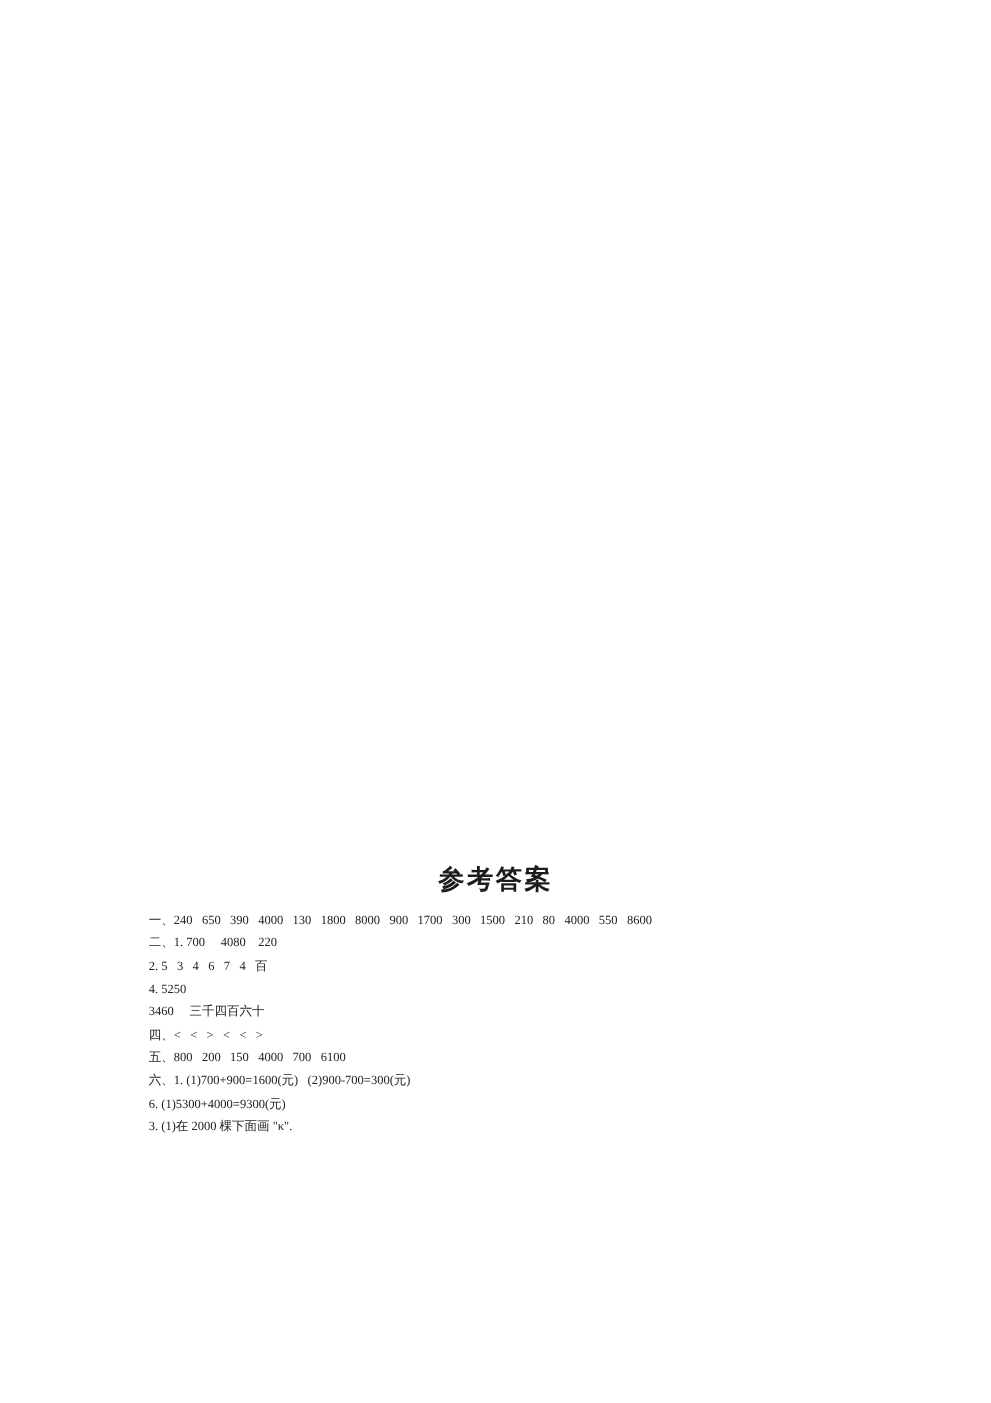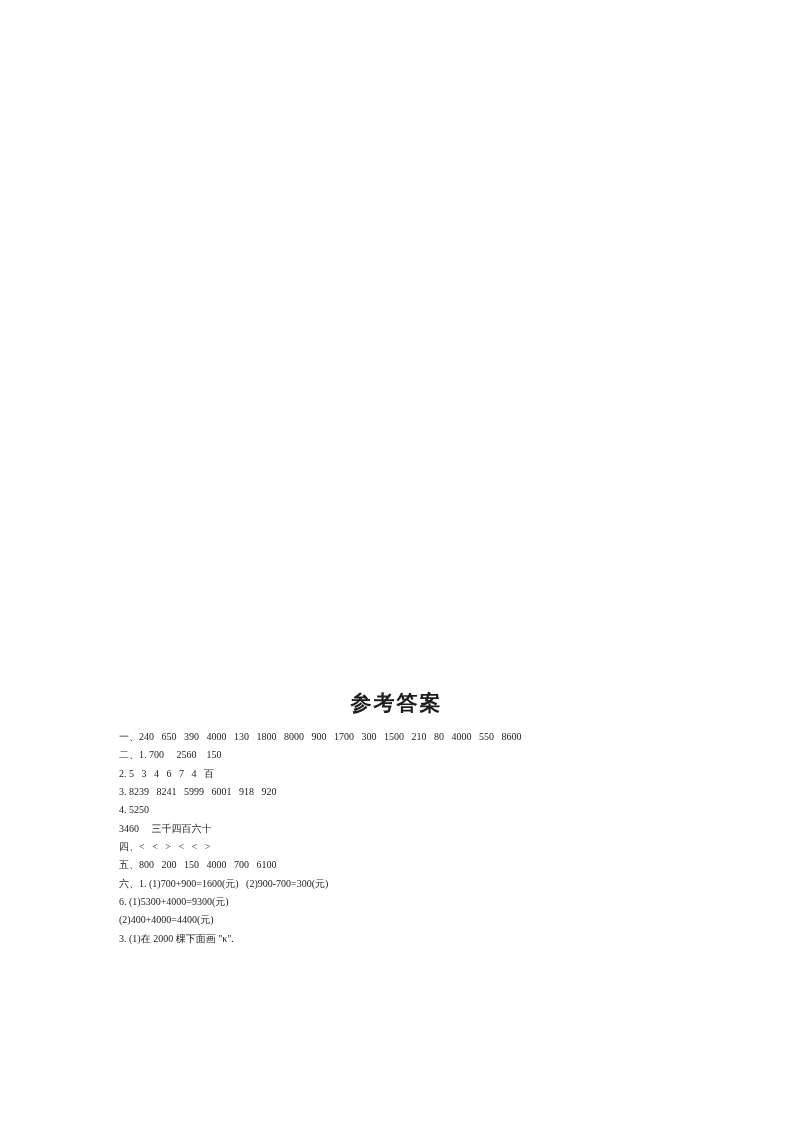--- a/index.html
+++ b/index.html
@@ -44,25 +44,23 @@
   }
 </style>
 </head>
 <body>
 
 <div class="page">
   <h1 class="title">参考答案</h1>
 
   <div class="content">
     <div class="line">一、240   650   390   4000   130   1800   8000   900   1700   300   1500   210   80   4000   550   8600</div>
-    <div class="line">二、1. 700     2560    150</div>
+    <div class="line">二、1. 700     4080    220</div>
     <div class="line">2. 5   3   4   6   7   4   百</div>
-    <div class="line">3. 8239   8241   5999   6001   918   920</div>
     <div class="line">4. 5250</div>
     <div class="line">3460     三千四百六十</div>
     <div class="line">四、&lt;   &lt;   &gt;   &lt;   &lt;   &gt;</div>
     <div class="line">五、800   200   150   4000   700   6100</div>
     <div class="line">六、1. (1)700+900=1600(元)   (2)900-700=300(元)</div>
     <div class="line">6. (1)5300+4000=9300(元)</div>
-    <div class="line">(2)400+4000=4400(元)</div>
     <div class="line">3. (1)在 2000 棵下面画 "κ".</div>
   </div>
 </div>
 
 </body></html>

